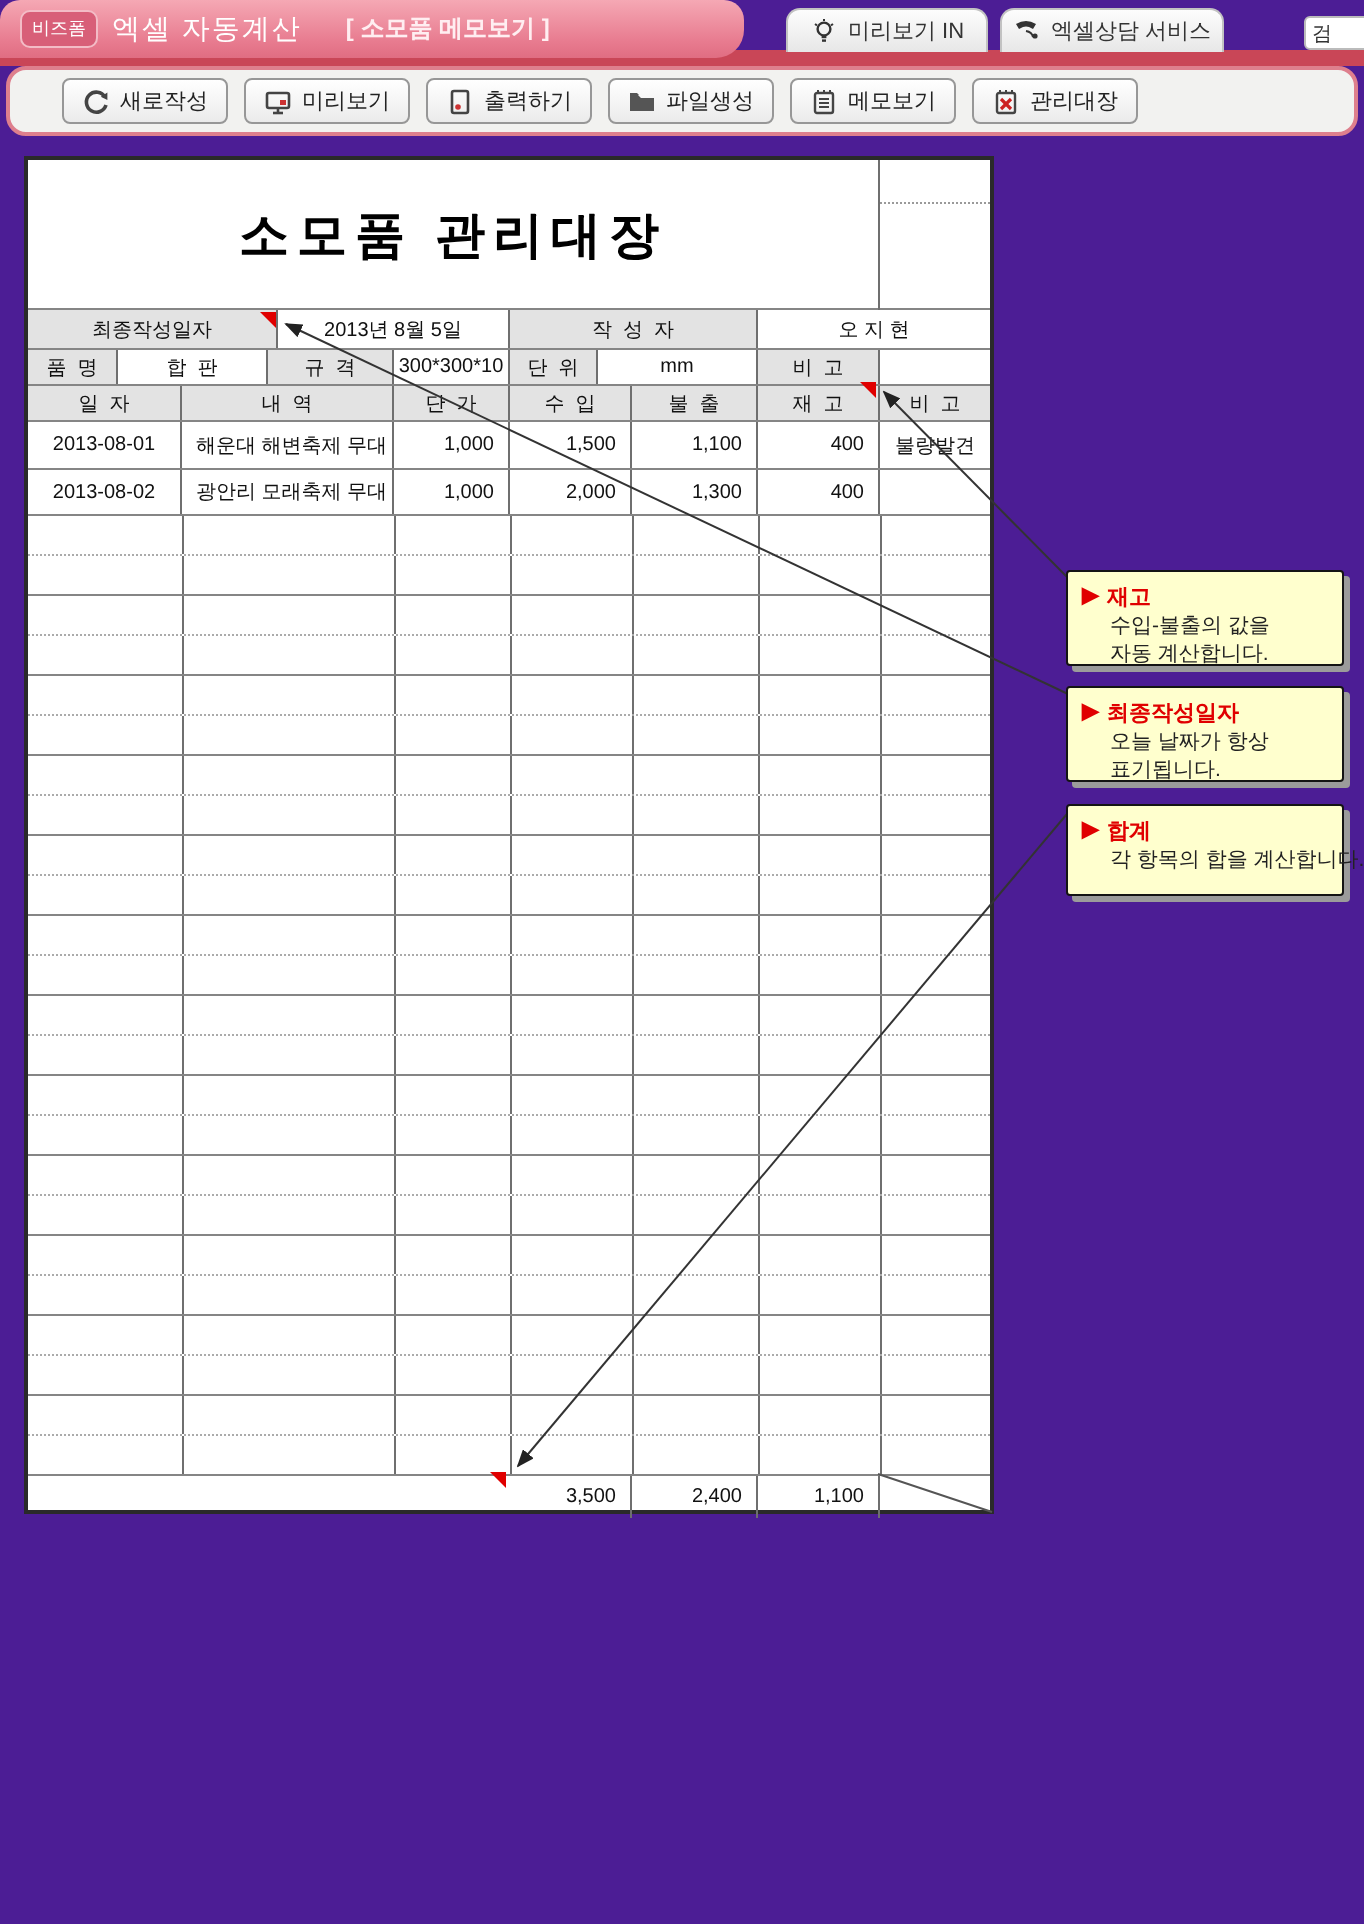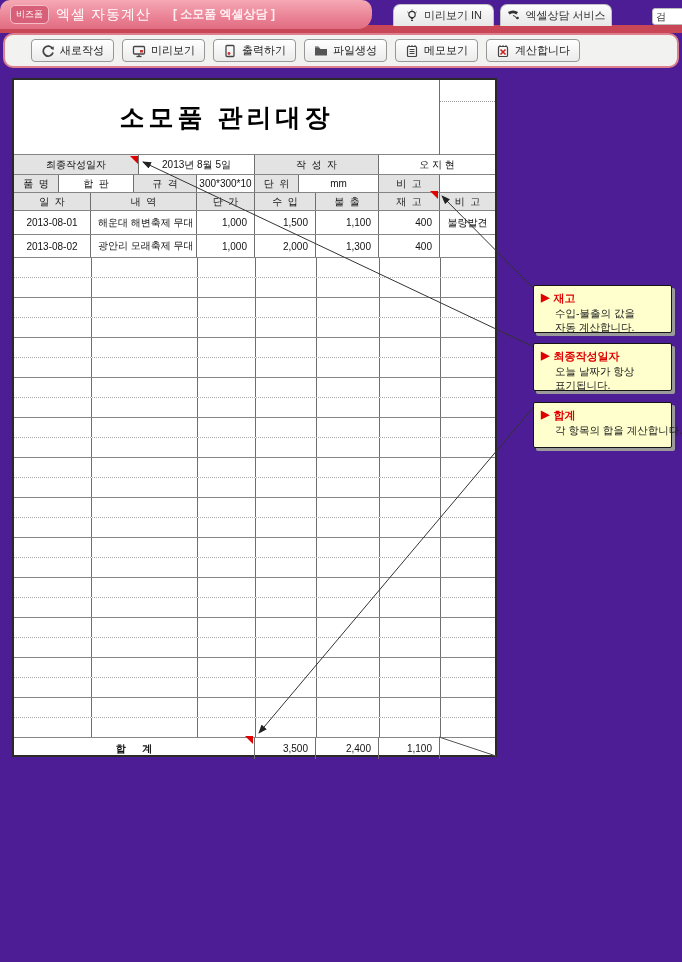--- a/index.html
+++ b/index.html
@@ -66,21 +66,21 @@
 </style>
 </head>
 <body>
 
 <div class="canvas">
 
   <div class="redstrip"></div>
   <div class="pinkhead">
     <span class="badge">비즈폼</span>
     <span class="apptitle">엑셀 자동계산</span>
-    <span class="docbracket">[ 소모품 엑셀상담 ]</span>
+    <span class="docbracket">[ 소모품 메모보기 ]</span>
   </div>
   <div class="tab tab1">
     <svg class="ic" viewBox="0 0 14 14">
       <circle cx="7" cy="5.5" r="3.2" fill="none" stroke="#333" stroke-width="1.2"></circle>
       <line x1="5.8" y1="9.5" x2="8.2" y2="9.5" stroke="#333" stroke-width="1.2"></line>
       <line x1="6" y1="11.3" x2="8" y2="11.3" stroke="#333" stroke-width="1.2"></line>
       <line x1="7" y1="0.5" x2="7" y2="1.5" stroke="#333" stroke-width="1"></line>
       <line x1="2.5" y1="3" x2="3.5" y2="3.7" stroke="#333" stroke-width="1"></line>
       <line x1="11.5" y1="3" x2="10.5" y2="3.7" stroke="#333" stroke-width="1"></line>
     </svg>
@@ -143,21 +143,21 @@
     </button>
     <button class="tbtn">
       <svg class="ic" viewBox="0 0 14 14">
         <rect x="2.5" y="2.5" width="9" height="10" rx="1" fill="none" stroke="#444" stroke-width="1.2"></rect>
         <line x1="4" y1="1" x2="4" y2="3" stroke="#444" stroke-width="1"></line>
         <line x1="7" y1="1" x2="7" y2="3" stroke="#444" stroke-width="1"></line>
         <line x1="10" y1="1" x2="10" y2="3" stroke="#444" stroke-width="1"></line>
         <line x1="4.5" y1="5.5" x2="9.5" y2="10.5" stroke="#c22" stroke-width="1.6"></line>
         <line x1="9.5" y1="5.5" x2="4.5" y2="10.5" stroke="#c22" stroke-width="1.6"></line>
       </svg>
-      <span>계산합니다</span>
+      <span>관리대장</span>
     </button>
   </div>
 
   <div class="sheet" id="sheet">
 
     <div class="titleblock">
       <div class="bigtitle">소모품 관리대장</div>
       <div class="rightcoldiv"></div>
     </div>
 
@@ -203,21 +203,20 @@
       <div class="cell ctr br" style="left:0;width:77px">2013-08-02</div>
       <div class="cell lft br" style="left:77px;width:106px">광안리 모래축제 무대</div>
       <div class="cell rgt br" style="left:183px;width:58px">1,000</div>
       <div class="cell rgt br" style="left:241px;width:61px">2,000</div>
       <div class="cell rgt br" style="left:302px;width:63px">1,300</div>
       <div class="cell rgt br" style="left:365px;width:61px">400</div>
       <div class="cell ctr" style="left:426px;width:55px"></div>
     </div>
 
     <div class="row" style="top:658px;height:21px;border-bottom:none;">
-      <div class="cell ctr br" style="left:0;width:241px;font-weight:bold;">합      계</div>
       <div class="cell rgt br" style="left:241px;width:61px">3,500</div>
       <div class="cell rgt br" style="left:302px;width:63px">2,400</div>
       <div class="cell rgt br" style="left:365px;width:61px">1,100</div>
       <div class="cell" style="left:426px;width:55px"></div>
     </div>
   <div class="erow dotb" style="top: 178px;">
         <div class="vline" style="left: 77px;"></div>
         <div class="vline" style="left: 183px;"></div>
         <div class="vline" style="left: 241px;"></div>
         <div class="vline" style="left: 302px;"></div>

